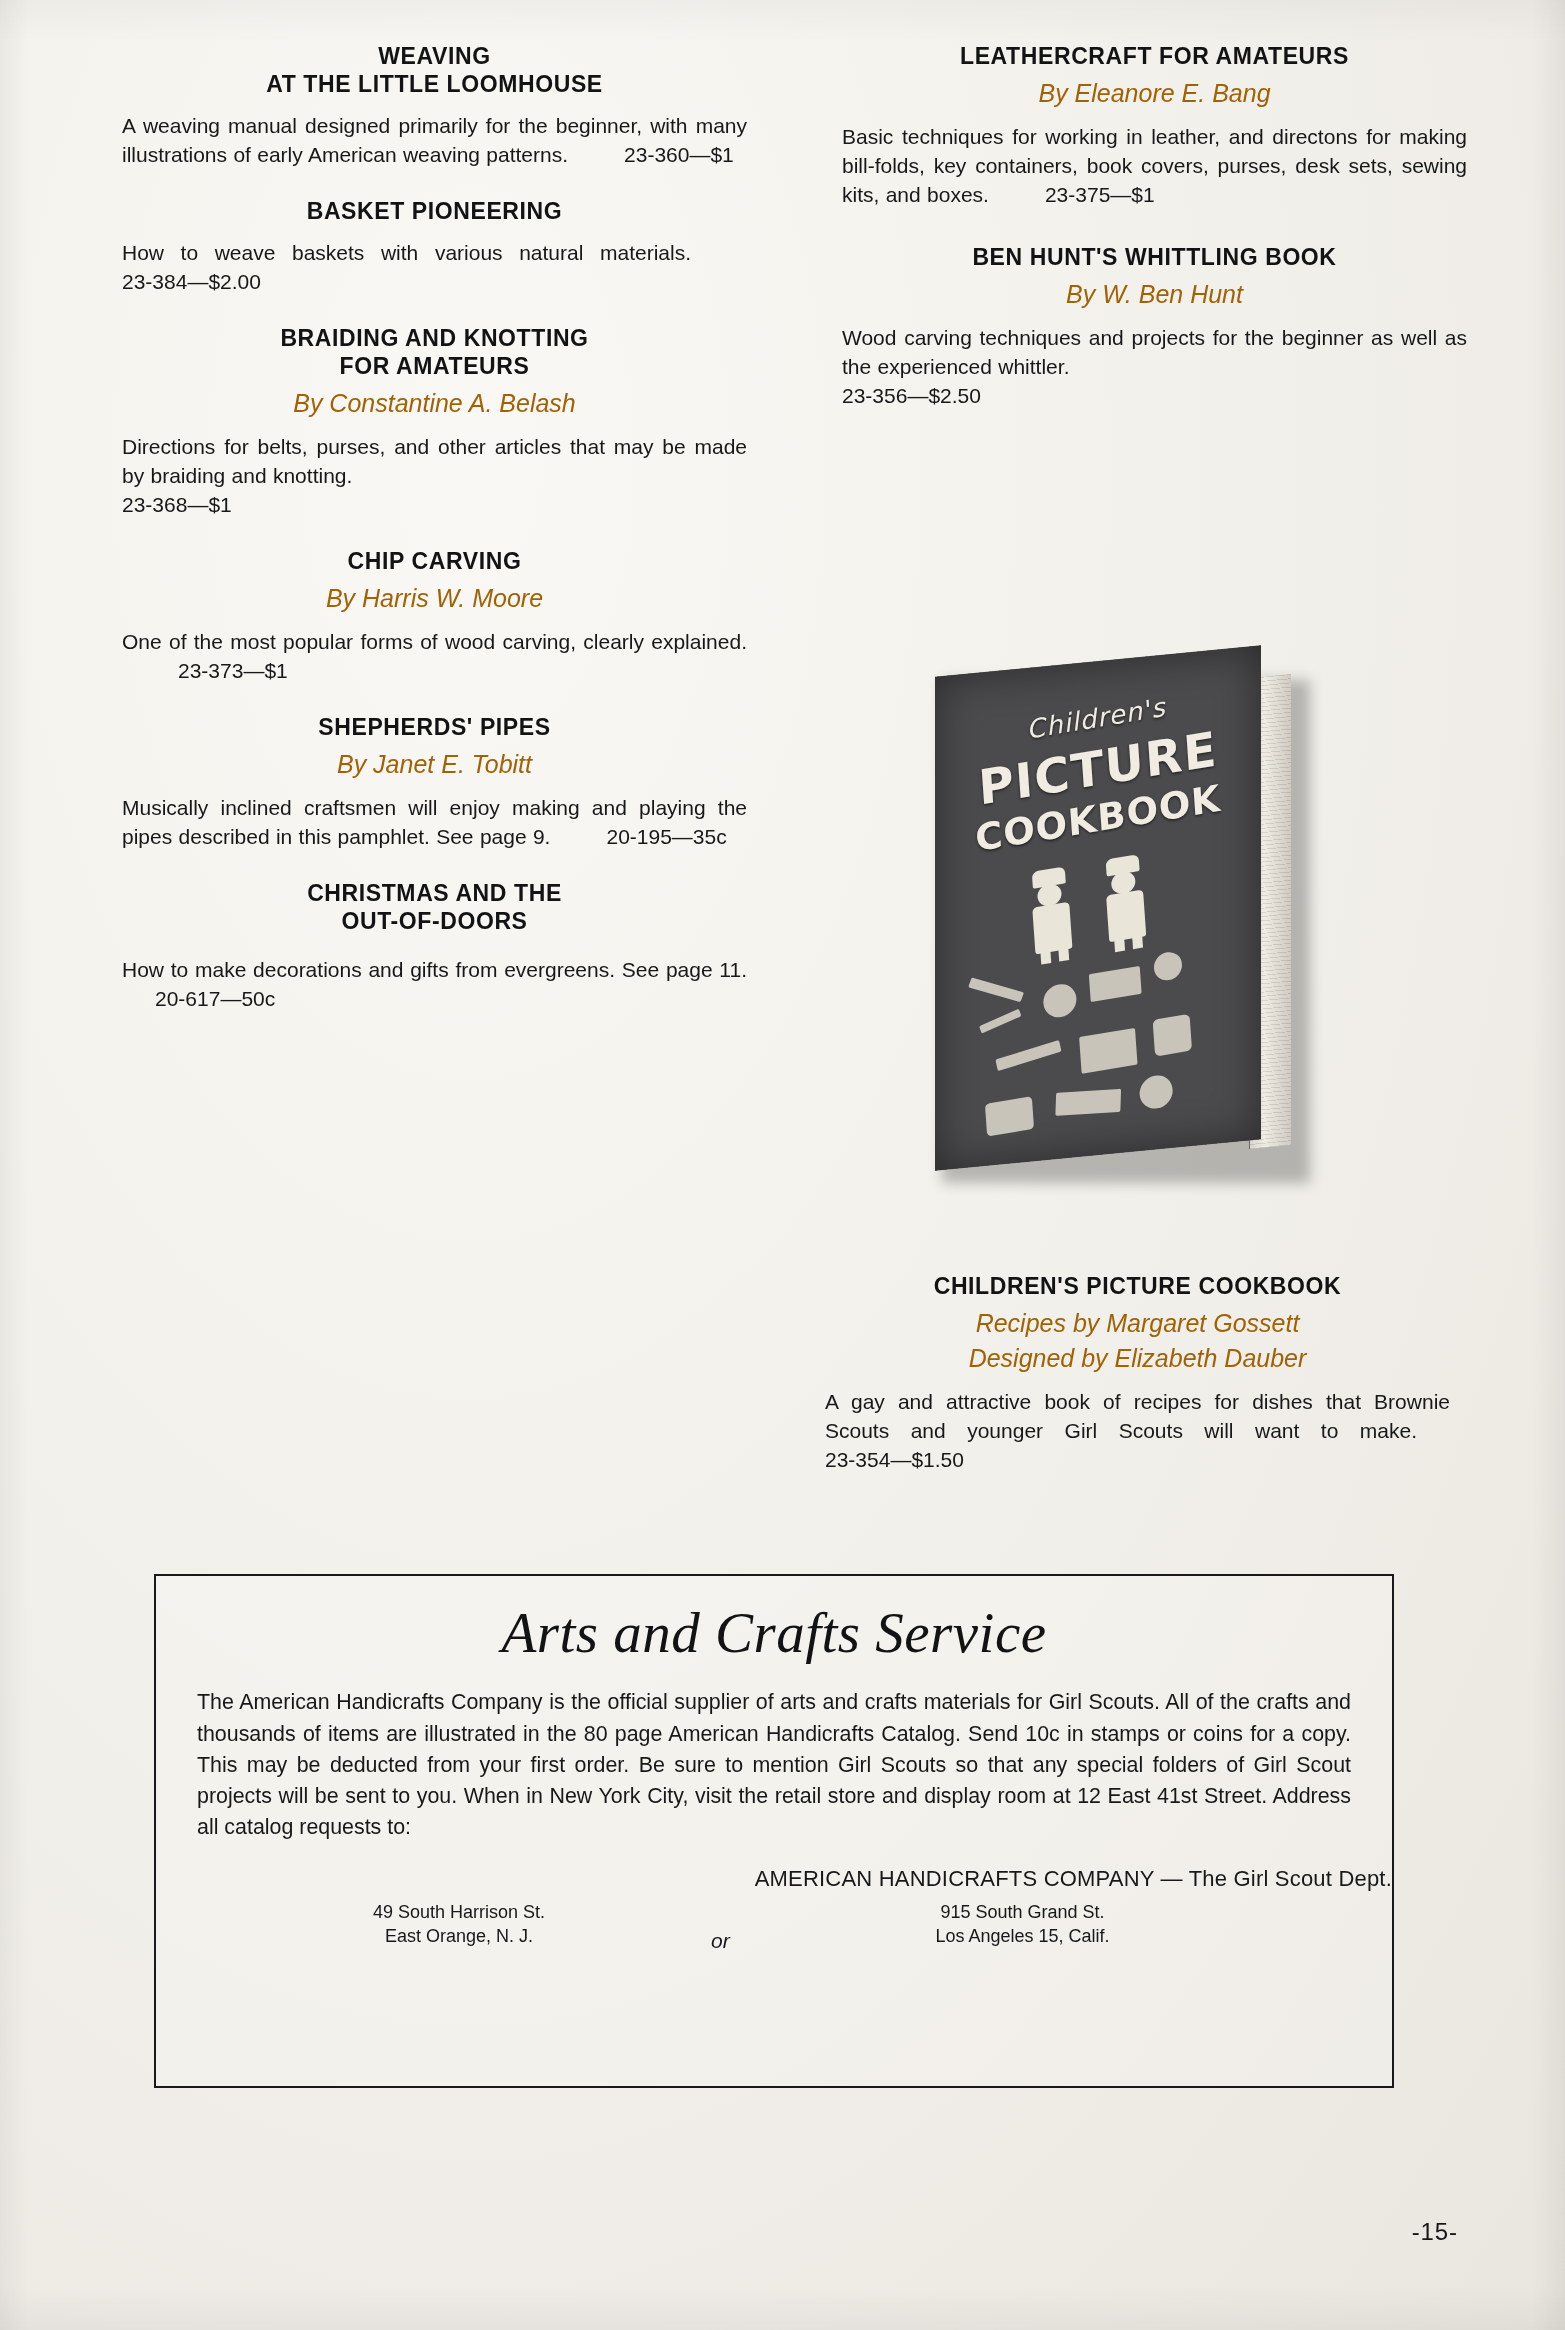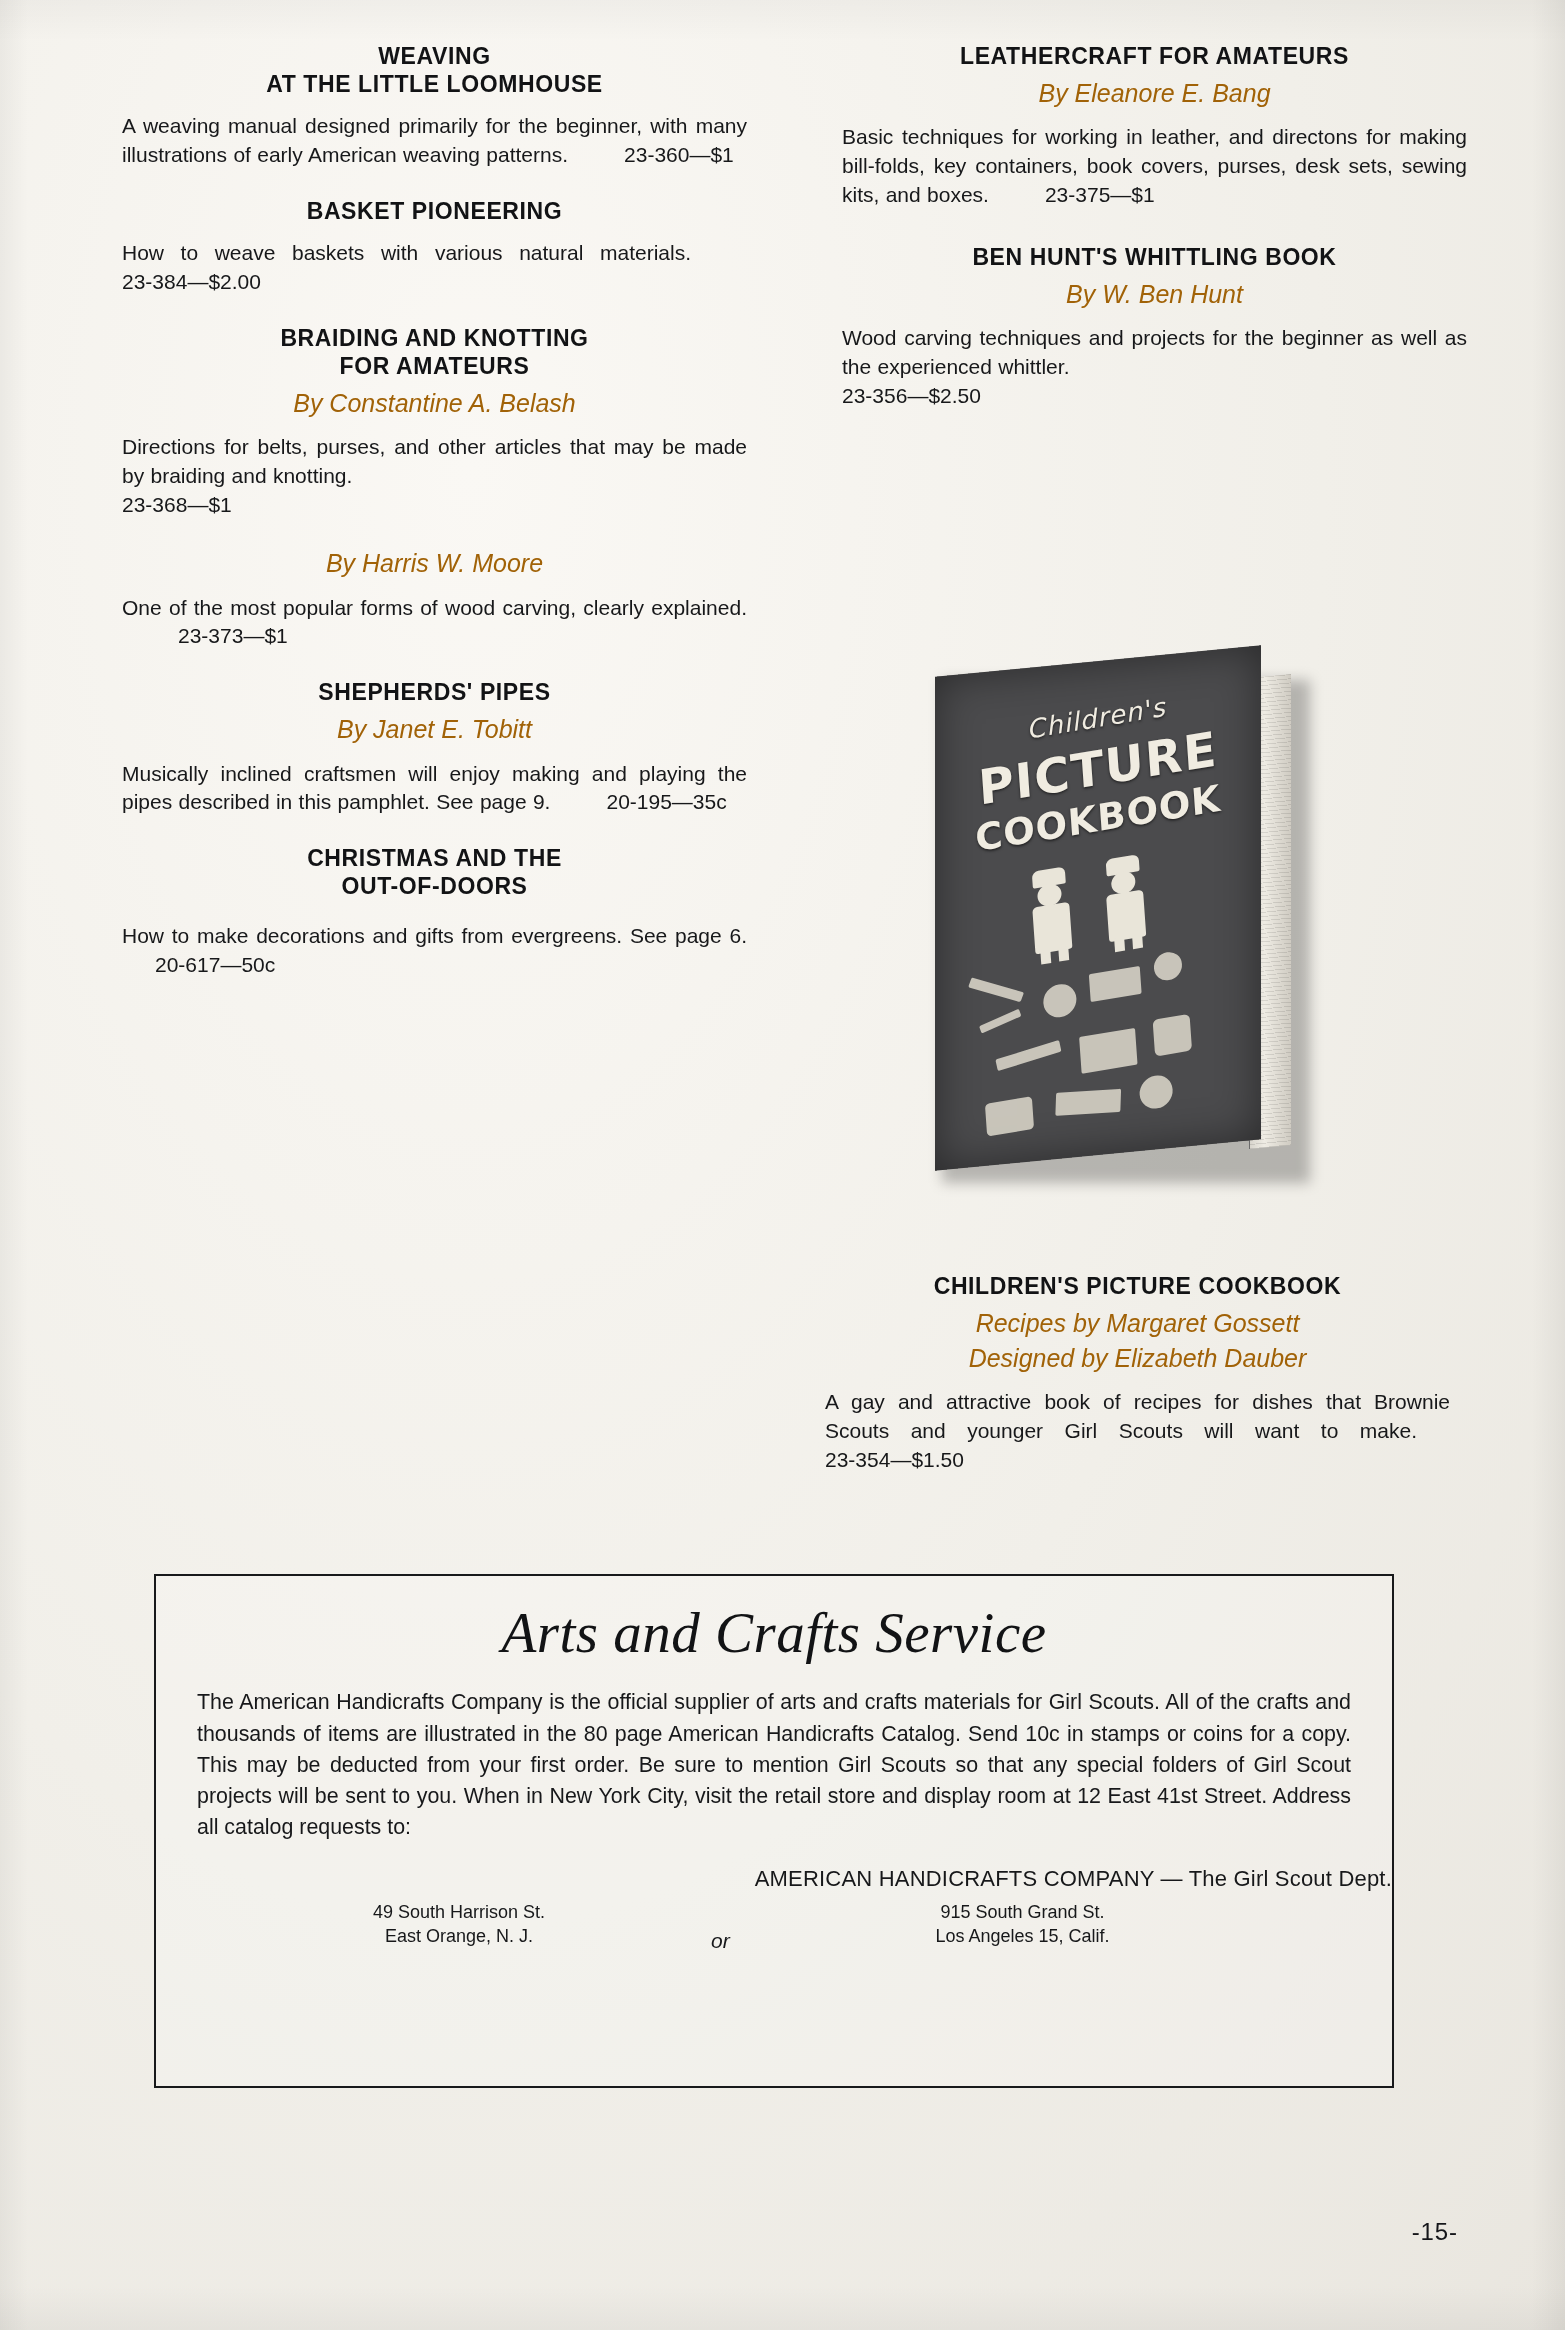--- a/index.html
+++ b/index.html
@@ -274,20 +274,23 @@
         <span>FOR AMATEURS</span>
       </div>
       <div class="author">By Constantine A. Belash</div>
       <div class="desc">
         <span>Directions for belts, purses, and other articles that may be made by braiding and knotting.</span>
       </div>
       <div class="desc center-code" style="margin-top:0">23-368—$1</div>
     </div>
 
     <div class="entry">
+      <div class="title">
+        <span>CHIP CARVING</span>
+      </div>
       <div class="author">By Harris W. Moore</div>
       <div class="desc">
         <span>One of the most popular forms of wood carving, clearly explained.</span><span class="gapwide"></span><span class="code">23-373—$1</span>
       </div>
     </div>
 
     <div class="entry">
       <div class="title">
         <span>SHEPHERDS' PIPES</span>
       </div>
@@ -296,21 +299,21 @@
         <span>Musically inclined craftsmen will enjoy making and playing the pipes described in this pamphlet. See page 9.</span><span class="gapwide"></span><span class="code">20-195—35c</span>
       </div>
     </div>
 
     <div class="entry">
       <div class="title">
         <span>CHRISTMAS AND THE</span><br>
         <span>OUT-OF-DOORS</span>
       </div>
       <div class="desc" style="margin-top:21.4px">
-        <span>How to make decorations and gifts from evergreens. See page 6.</span><span class="gapmid"></span><span class="code">20-617—50c</span>
+        <span>How to make decorations and gifts from evergreens. See page 11.</span><span class="gapmid"></span><span class="code">20-617—50c</span>
       </div>
     </div>
 
   </div>
 
   <div class="col-right">
 
     <div class="entry">
       <div class="title">
         <span>LEATHERCRAFT FOR AMATEURS</span>

